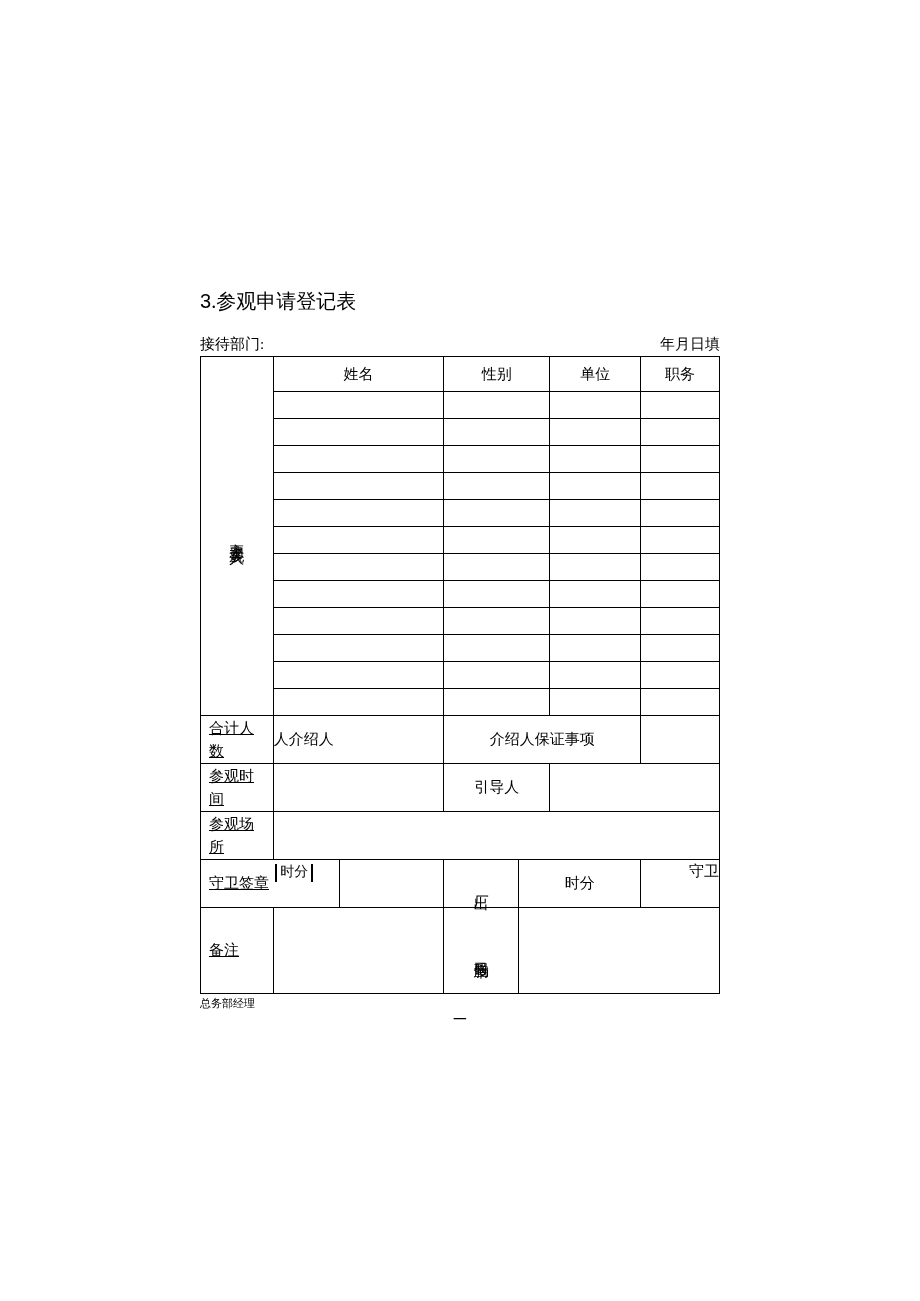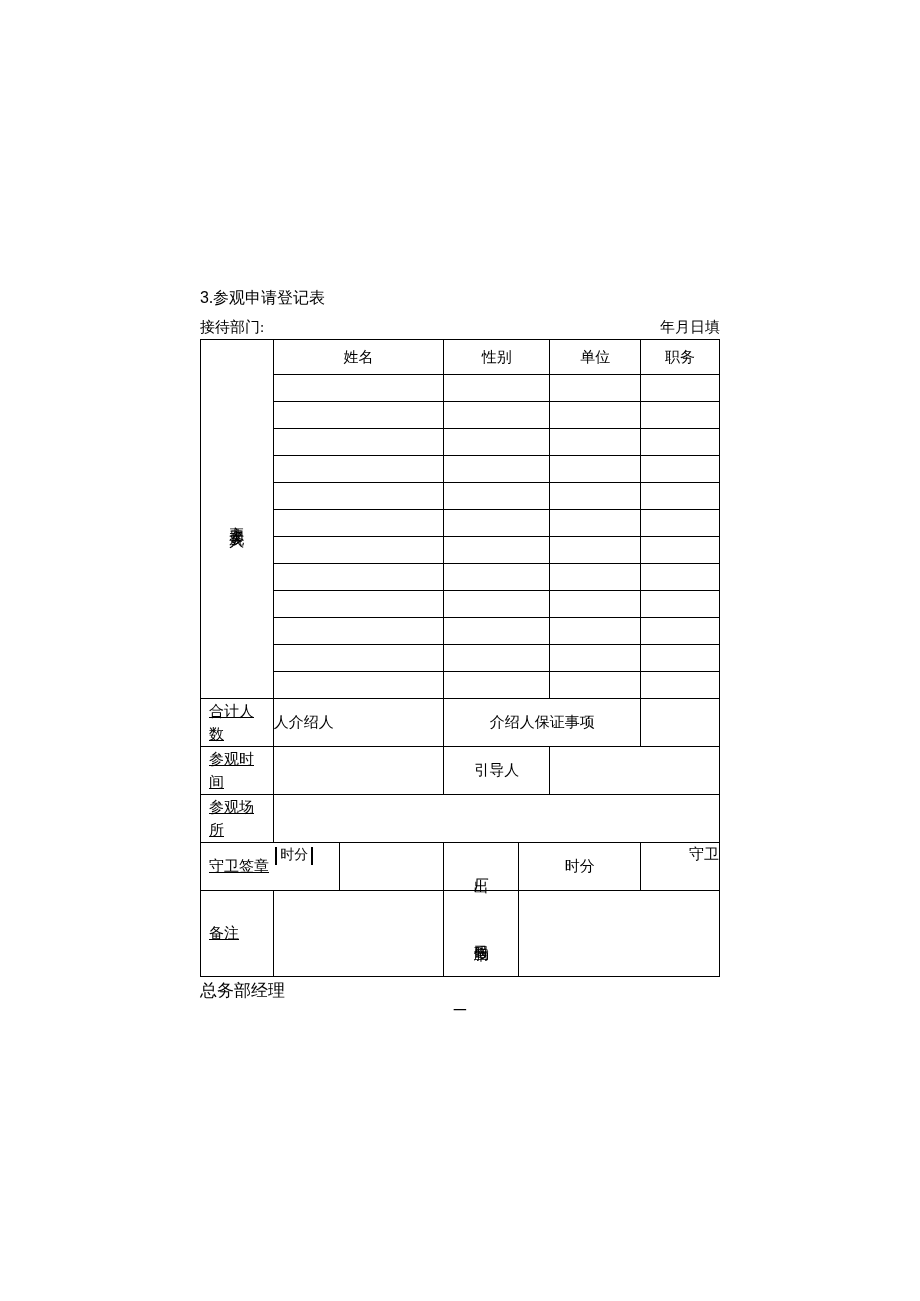--- a/index.html
+++ b/index.html
@@ -13,22 +13,22 @@
       font-size: 15px;
       color: #000;
       width: 920px;
       height: 1301px;
       position: relative;
     }
     .page {
       padding: 288px 200px 0 200px;
     }
     .title-line {
-      margin-bottom: 9px;
-      font-size: 16px;
+      margin-bottom: 20px;
+      font-size: 20px;
     }
     .title-num {
       font-family: Arial, sans-serif;
     }
     .header-row {
       display: flex;
       justify-content: space-between;
       font-size: 15px;
       margin-bottom: 2px;
     }
@@ -61,21 +61,21 @@
       height: 27px;
     }
     .head-row td {
       height: 35px;
     }
     .tall {
       height: 48px;
     }
     .footer-row {
       display: flex;
-      font-size: 17px;
+      font-size: 11px;
       margin-top: 2px;
     }
     .footer-left {
       flex: 0 0 238px;
     }
     .footer-right {
       flex: 1;
       text-align: left;
     }
     .dash {

